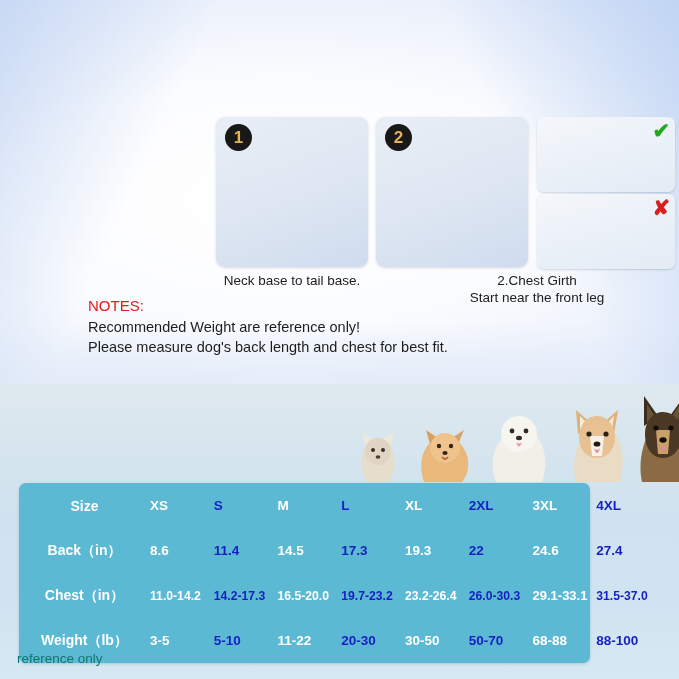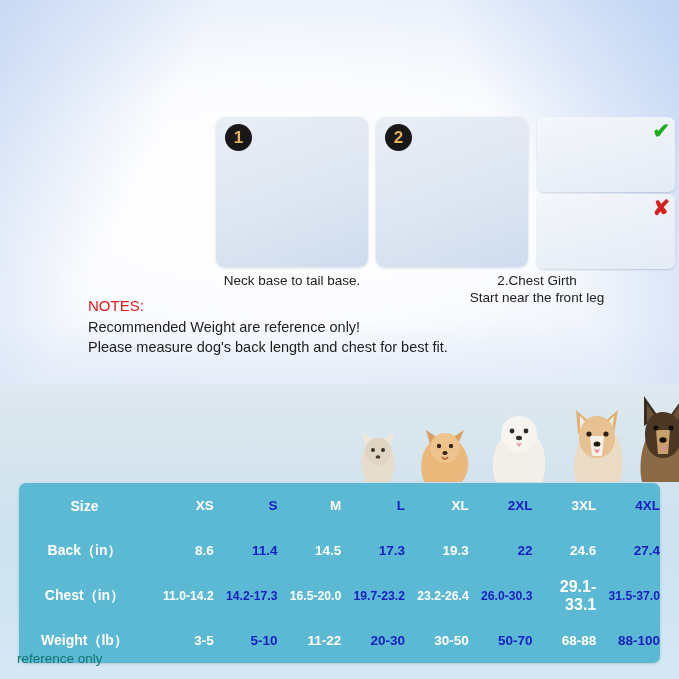--- a/index.html
+++ b/index.html
@@ -128,31 +128,31 @@
   
   #midband{
     position:absolute; left:0; top:384px; width:679px; height:295px;
     background:linear-gradient(180deg,#dfe9ef 0%,#d6e5ee 22%,#cfe2ef 46%,#cfe3f0 70%,#d6e8f4 100%);
   }
   #dogs-row{ position:absolute; left:352px; top:388px; width:327px; height:98px; }
   .dog{ position:absolute; bottom:0; }
 
   
   #size-table{
-    position:absolute; left:19px; top:483px; width:641px; height:180px;
+    position:absolute; left:19px; top:483px; width:571px; height:180px;
     background:#5cb9d4; border-radius:7px;
     box-shadow:0 1px 3px rgba(30,70,90,.22);
   }
   .trow{ position:absolute; left:0; width:641px; height:45px; display:flex; align-items:center; }
   #row-head{ top:0; }
   #row-back{ top:45px; }
   #row-chest{ top:90px; }
   #row-weight{ top:135px; }
   .cell{
-    font-size:13.5px; font-weight:bold; text-align:right;
+    font-size:13.5px; font-weight:bold; text-align:left;
     font-family:"Liberation Sans", sans-serif;
   }
   .cell.label{ width:131px; text-align:center; font-size:14px; }
   .cell.val{ width:63.75px; }
   .cell.w{ color:#ffffff; }
   .cell.b{ color:#161fc0; }
   #reference-only{
     position:absolute; left:17px; top:651px; font-size:13.5px; color:#0f766e;
   }
 </style>
@@ -340,21 +340,21 @@
   </div>
 
   <div class="trow" id="row-chest">
     <div class="cell label w">Chest（in）</div>
     <div class="cell val w" style="font-size:12.2px">11.0-14.2</div>
     <div class="cell val b" style="font-size:12.2px">14.2-17.3</div>
     <div class="cell val w" style="font-size:12.2px">16.5-20.0</div>
     <div class="cell val b" style="font-size:12.2px">19.7-23.2</div>
     <div class="cell val w" style="font-size:12.2px">23.2-26.4</div>
     <div class="cell val b" style="font-size:12.2px">26.0-30.3</div>
-    <div class="cell val w" style="font-size:16px">29.1-33.1</div>
+    <div class="cell val w" style="font-size:13px">29.1-33.1</div>
     <div class="cell val b" style="font-size:12.2px">31.5-37.0</div>
   </div>
 
   <div class="trow" id="row-weight">
     <div class="cell label w">Weight（lb）</div>
     <div class="cell val w">3-5</div>
     <div class="cell val b">5-10</div>
     <div class="cell val w">11-22</div>
     <div class="cell val b">20-30</div>
     <div class="cell val w">30-50</div>

